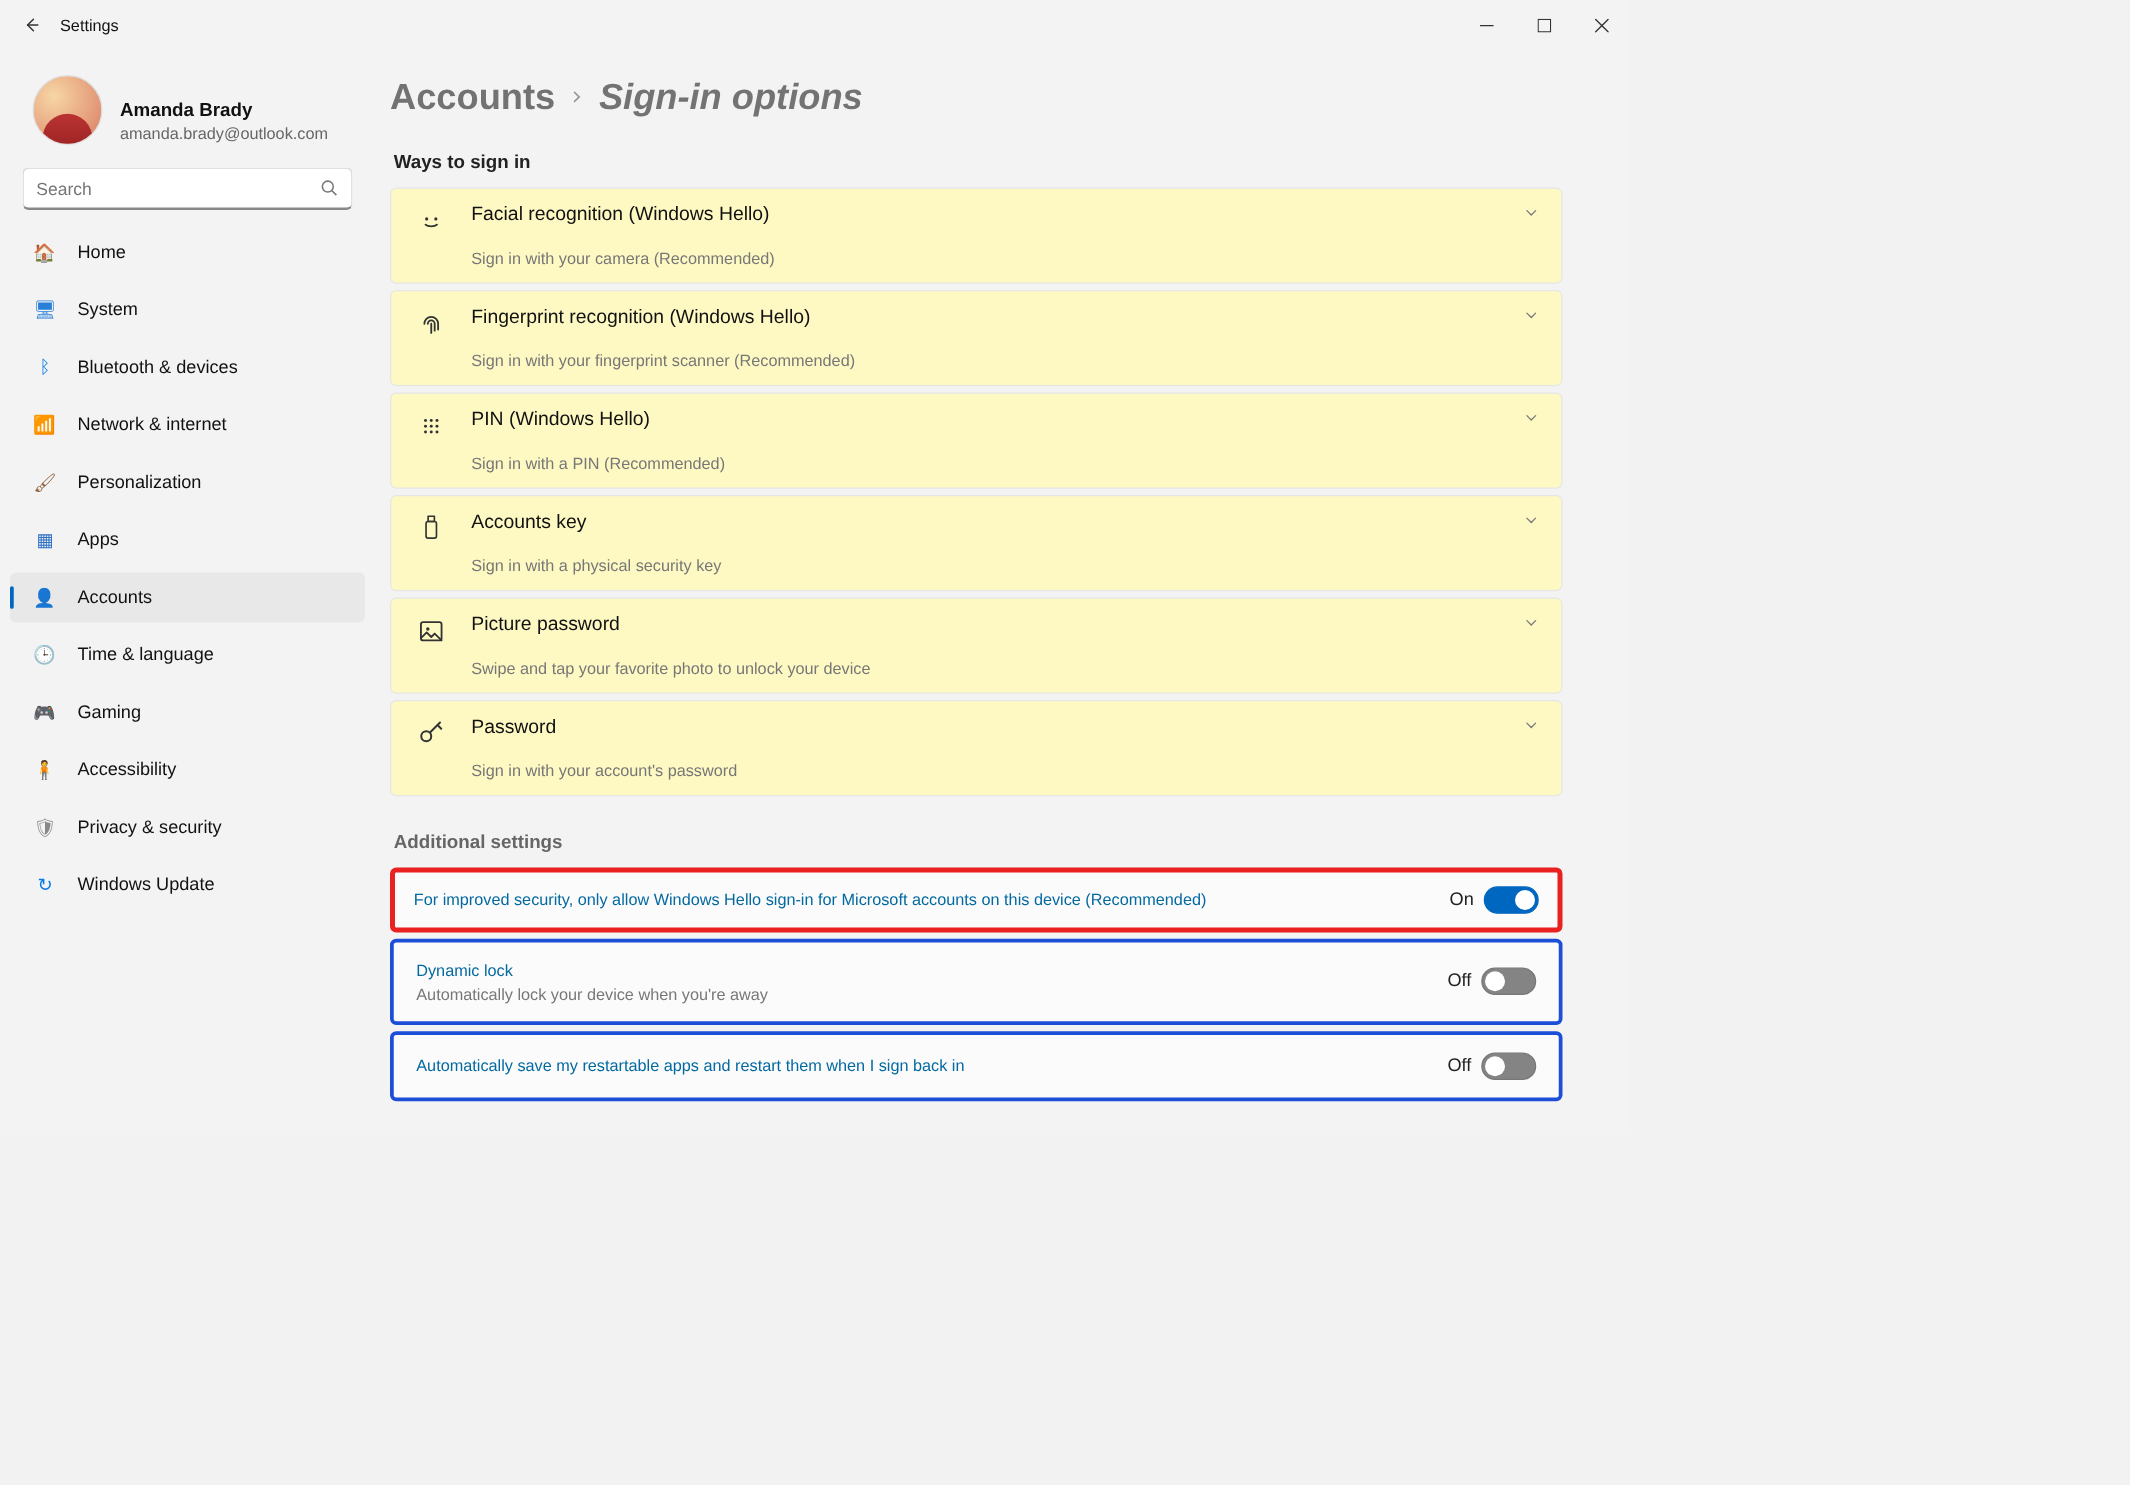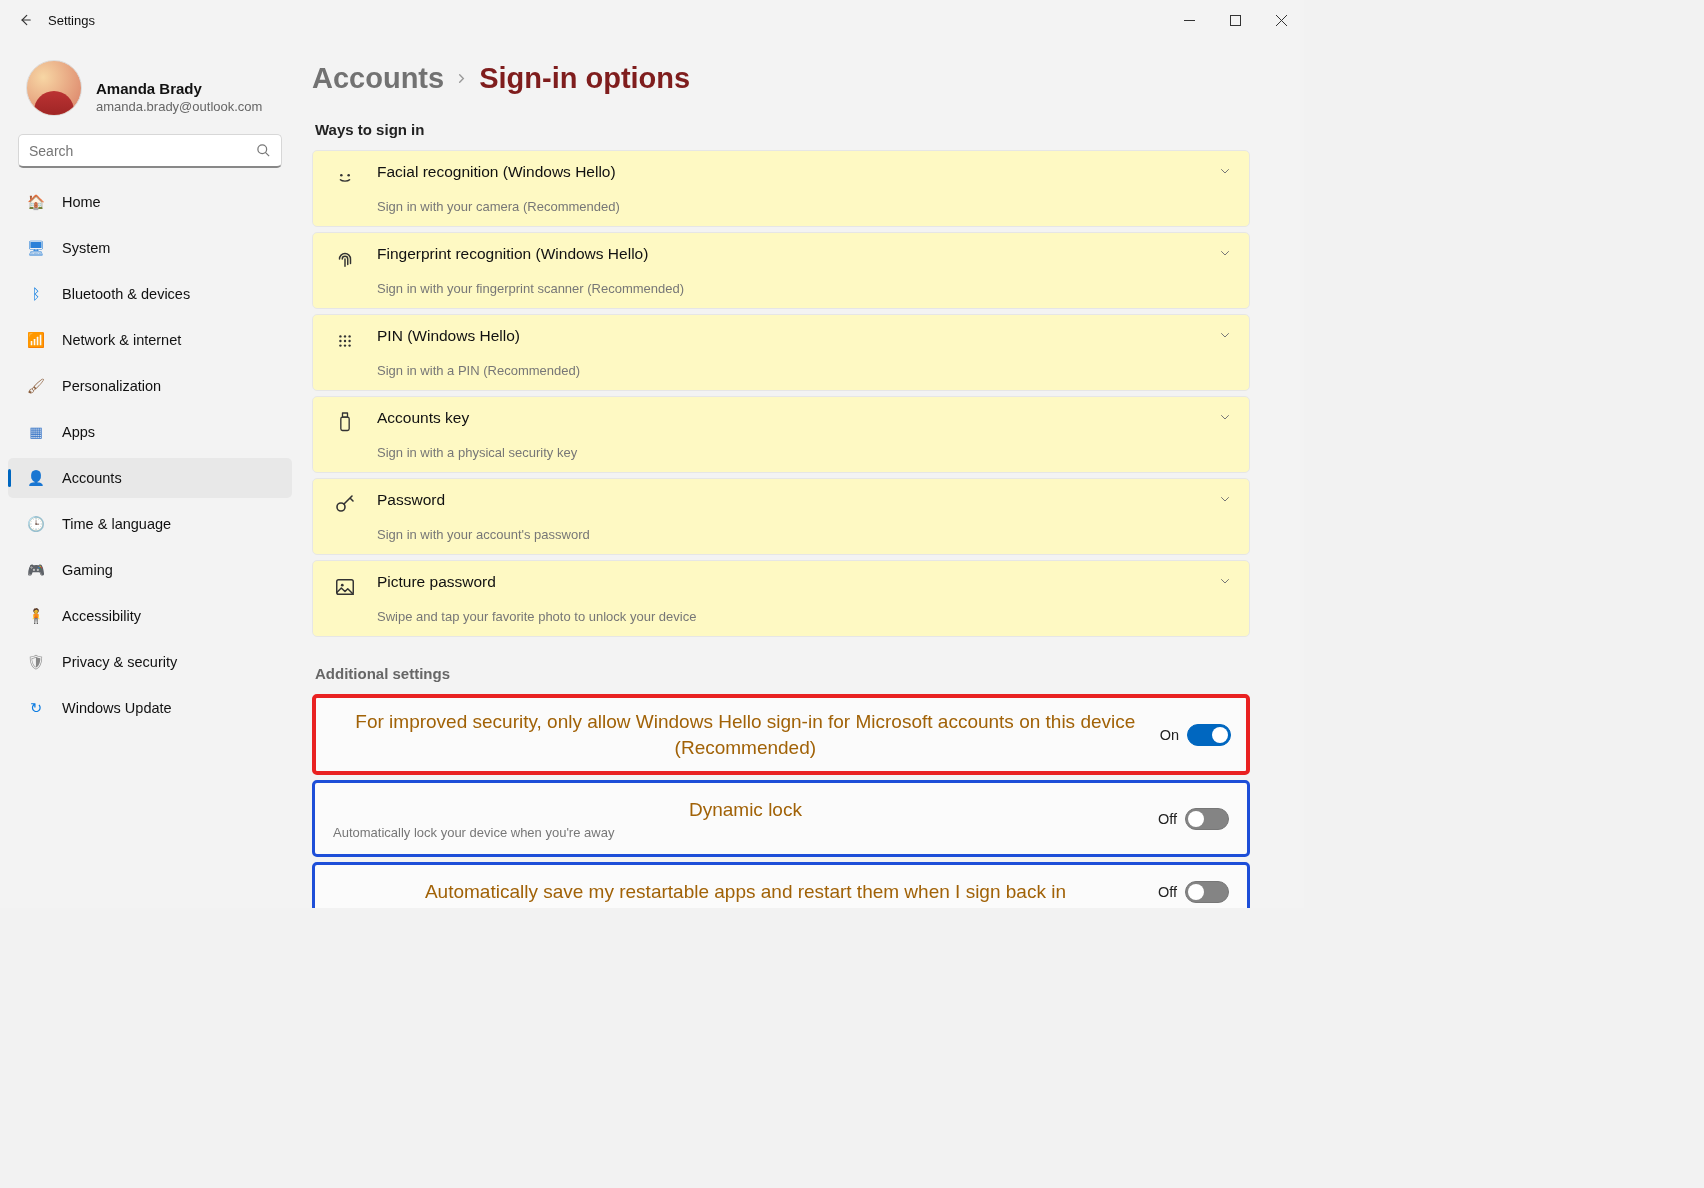--- a/index.html
+++ b/index.html
@@ -118,21 +118,21 @@
     }
     .nav-label {}
     
     .main {
       flex:1;
       padding: 22px 54px 0 12px;
       overflow-y:auto;
     }
     .breadcrumb { display:flex; align-items:center; margin-bottom:26px; }
     .crumb { font-size:29px; font-weight:600; color:#727272; }
-    .crumb.current { color:#7f1d1d; }
+    .crumb.current { color:#737373;font-style:italic; }
     .crumb-sep { margin:0 12px; color:#999; }
     .section-label { font-size:15px; font-weight:600; color:#222; margin:8px 0 12px 3px; }
     .section-label.muted { color:#666; font-weight:600; margin-top:28px; }
     .card {
       background:#fef9c3;
       border:1px solid #e6e6e6;
       border-radius:5px;
       padding:12px 18px;
       margin-bottom:5px;
       display:flex;
@@ -151,21 +151,21 @@
       background:#fbfbfb;
       border:3px solid #1d4ed8;
       border-radius:5px;
       padding:14px 18px;
       margin-bottom:5px;
       display:flex;
       align-items:center;
     }
     .setting-row.highlight { border:4px solid #e92121; padding:11px 15px; }
     .setting-text { flex:1; }
-    .setting-title { font-size:19px; color:#a16207; line-height:1.35;text-align:center; }
+    .setting-title { font-size:13px; color:#0369a1; line-height:1.35; }
     .setting-sub { font-size:13px; color:#777; margin-top:2px; }
     .toggle-group { display:flex; align-items:center; }
     .toggle-label { font-size:14.5px; margin-right:8px; color:#222; }
     .toggle {
       width:44px; height:22px; border-radius:12px;
       background:#848484; position:relative; cursor:pointer;
       border:1px solid #777;
     }
     .toggle .knob {
       position:absolute; top:2px; left:2px;
@@ -350,44 +350,44 @@
             <div class="card-text">
               <div class="card-title">Accounts key</div>
               <div class="card-sub">Sign in with a physical security key</div>
             </div>
             <div class="chev"><svg width="12" height="12" viewBox="0 0 24 24">
                 <path d="M5 9l7 7 7-7" stroke="#777" stroke-width="2" fill="none" stroke-linecap="round"></path>
               </svg></div>
           </div>
           <div class="card">
             <div class="card-icon">
-              <svg width="24" height="24" viewBox="0 0 24 24">
-                <circle cx="8" cy="14" r="4" stroke="#333" stroke-width="1.6" fill="none" stroke-linecap="round" stroke-linejoin="round"></circle>
-                <path d="M11 11l8-8M17 5l3 3" stroke="#333" stroke-width="1.6" fill="none" stroke-linecap="round" stroke-linejoin="round"></path>
-              </svg>
-            </div>
-            <div class="card-text">
-              <div class="card-title">Password</div>
-              <div class="card-sub">Sign in with your account's password</div>
-            </div>
-            <div class="chev"><svg width="12" height="12" viewBox="0 0 24 24">
-                <path d="M5 9l7 7 7-7" stroke="#777" stroke-width="2" fill="none" stroke-linecap="round"></path>
-              </svg></div>
-          </div>
-          <div class="card">
-            <div class="card-icon">
               <svg width="22" height="22" viewBox="0 0 24 24">
                 <rect x="3" y="4" width="18" height="16" rx="2" stroke="#333" stroke-width="1.6" fill="none" stroke-linecap="round" stroke-linejoin="round"></rect>
                 <circle cx="9" cy="10" r="1.5" fill="#333"></circle>
                 <path d="M3 18l5-5 4 4 3-3 6 6" stroke="#333" stroke-width="1.6" fill="none" stroke-linecap="round" stroke-linejoin="round"></path>
               </svg>
             </div>
             <div class="card-text">
               <div class="card-title">Picture password</div>
               <div class="card-sub">Swipe and tap your favorite photo to unlock your device</div>
+            </div>
+            <div class="chev"><svg width="12" height="12" viewBox="0 0 24 24">
+                <path d="M5 9l7 7 7-7" stroke="#777" stroke-width="2" fill="none" stroke-linecap="round"></path>
+              </svg></div>
+          </div>
+          <div class="card">
+            <div class="card-icon">
+              <svg width="24" height="24" viewBox="0 0 24 24">
+                <circle cx="8" cy="14" r="4" stroke="#333" stroke-width="1.6" fill="none" stroke-linecap="round" stroke-linejoin="round"></circle>
+                <path d="M11 11l8-8M17 5l3 3" stroke="#333" stroke-width="1.6" fill="none" stroke-linecap="round" stroke-linejoin="round"></path>
+              </svg>
+            </div>
+            <div class="card-text">
+              <div class="card-title">Password</div>
+              <div class="card-sub">Sign in with your account's password</div>
             </div>
             <div class="chev"><svg width="12" height="12" viewBox="0 0 24 24">
                 <path d="M5 9l7 7 7-7" stroke="#777" stroke-width="2" fill="none" stroke-linecap="round"></path>
               </svg></div>
           </div>
         </div>
 
       <div class="section-label muted">Additional settings</div>
       <div id="additional">
           <div class="setting-row highlight">

